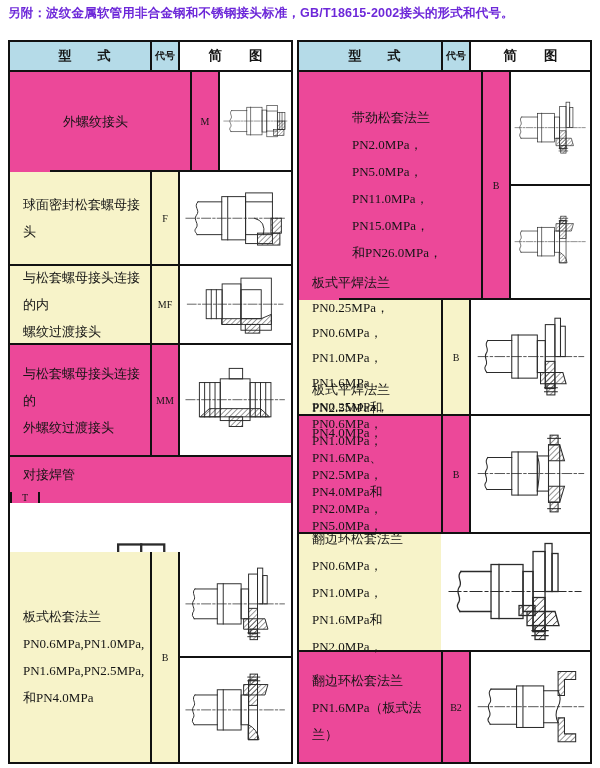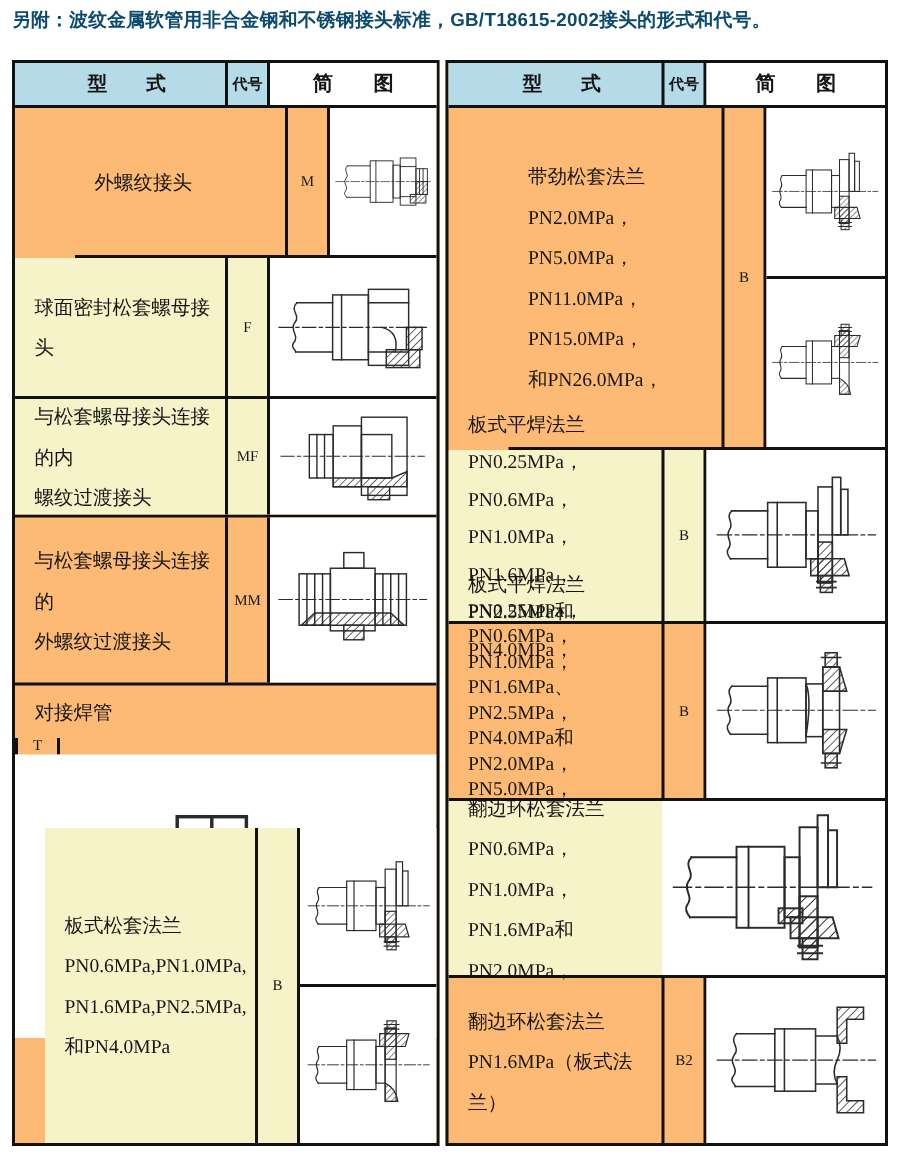--- a/index.html
+++ b/index.html
@@ -3,24 +3,24 @@
 <meta charset="utf-8">
 <style>
   html,body{margin:0;padding:0;}
   body{
     width:600px;height:768px;position:relative;overflow:hidden;background:#ffffff;
     font-family:"Liberation Serif","DejaVu Serif",serif;color:var(--text,#151515);
   }
   .caption{
     position:absolute;left:8px;top:5px;width:584px;
     font-family:"Liberation Sans","DejaVu Sans",sans-serif;
-    font-weight:700;font-size:12.5px;letter-spacing:.2px;color:#0c4a6e;
+    font-weight:700;font-size:12.5px;letter-spacing:.2px;color:#6d28d9;
   }
   .tablewrap{position:absolute;left:8px;top:40px;width:584px;height:724px;display:flex;}
-  .half{border:2px solid var(--border,#111);box-sizing:border-box;display:flex;flex-direction:column;background:#fdba74;}
+  .half{border:2px solid var(--border,#111);box-sizing:border-box;display:flex;flex-direction:column;background:#ec4899;}
   .half.left{width:285px;}
   .half.right{width:295px;}
   .gap{width:4px;}
   .hrow{display:flex;height:28px;background:var(--header-bg,#b5dbe8);border-bottom:2px solid var(--border,#111);flex:0 0 auto;}
   .hrow .cell{display:flex;align-items:center;justify-content:center;font-size:13.5px;font-weight:700;}
   .rows{display:flex;flex-direction:column;flex:1;overflow:hidden;}
   .row{display:flex;box-sizing:border-box;border-bottom:2px solid var(--border,#111);flex:0 0 auto;}
   .rows .row:last-child{border-bottom:none;flex:1;}
   .cell{box-sizing:border-box;}
   .cell.type{display:flex;align-items:center;padding:4px 4px 4px 13px;font-size:13px;}
@@ -194,21 +194,21 @@
                 <rect x="52" y="20" width="26" height="60"></rect>
                 <path d="M65 20 V80"></path>
                 <path d="M78 28 H126 M78 72 H126 M126 28 V72"></path>
                 <path d="M112 31 H124 M112 69 H124" stroke-dasharray="2 2"></path>
                 <path class="cl" d="M4 50 H136"></path>
               </svg>
             </div>
           </div>
   </div>
 
-  <div class="row hl" style="height: 212px; padding-left: 20px;">
+  <div class="row hl" style="height: 212px;">
     <div class="cell type">
       <span class="tl" style="line-height: 27px;">板式松套法兰
 PN0.6MPa,PN1.0MPa,
 PN1.6MPa,PN2.5MPa,
 和PN4.0MPa</span>
     </div>
     <div class="cell code">
       <span>B</span>
     </div>
     <div class="cell diag">

